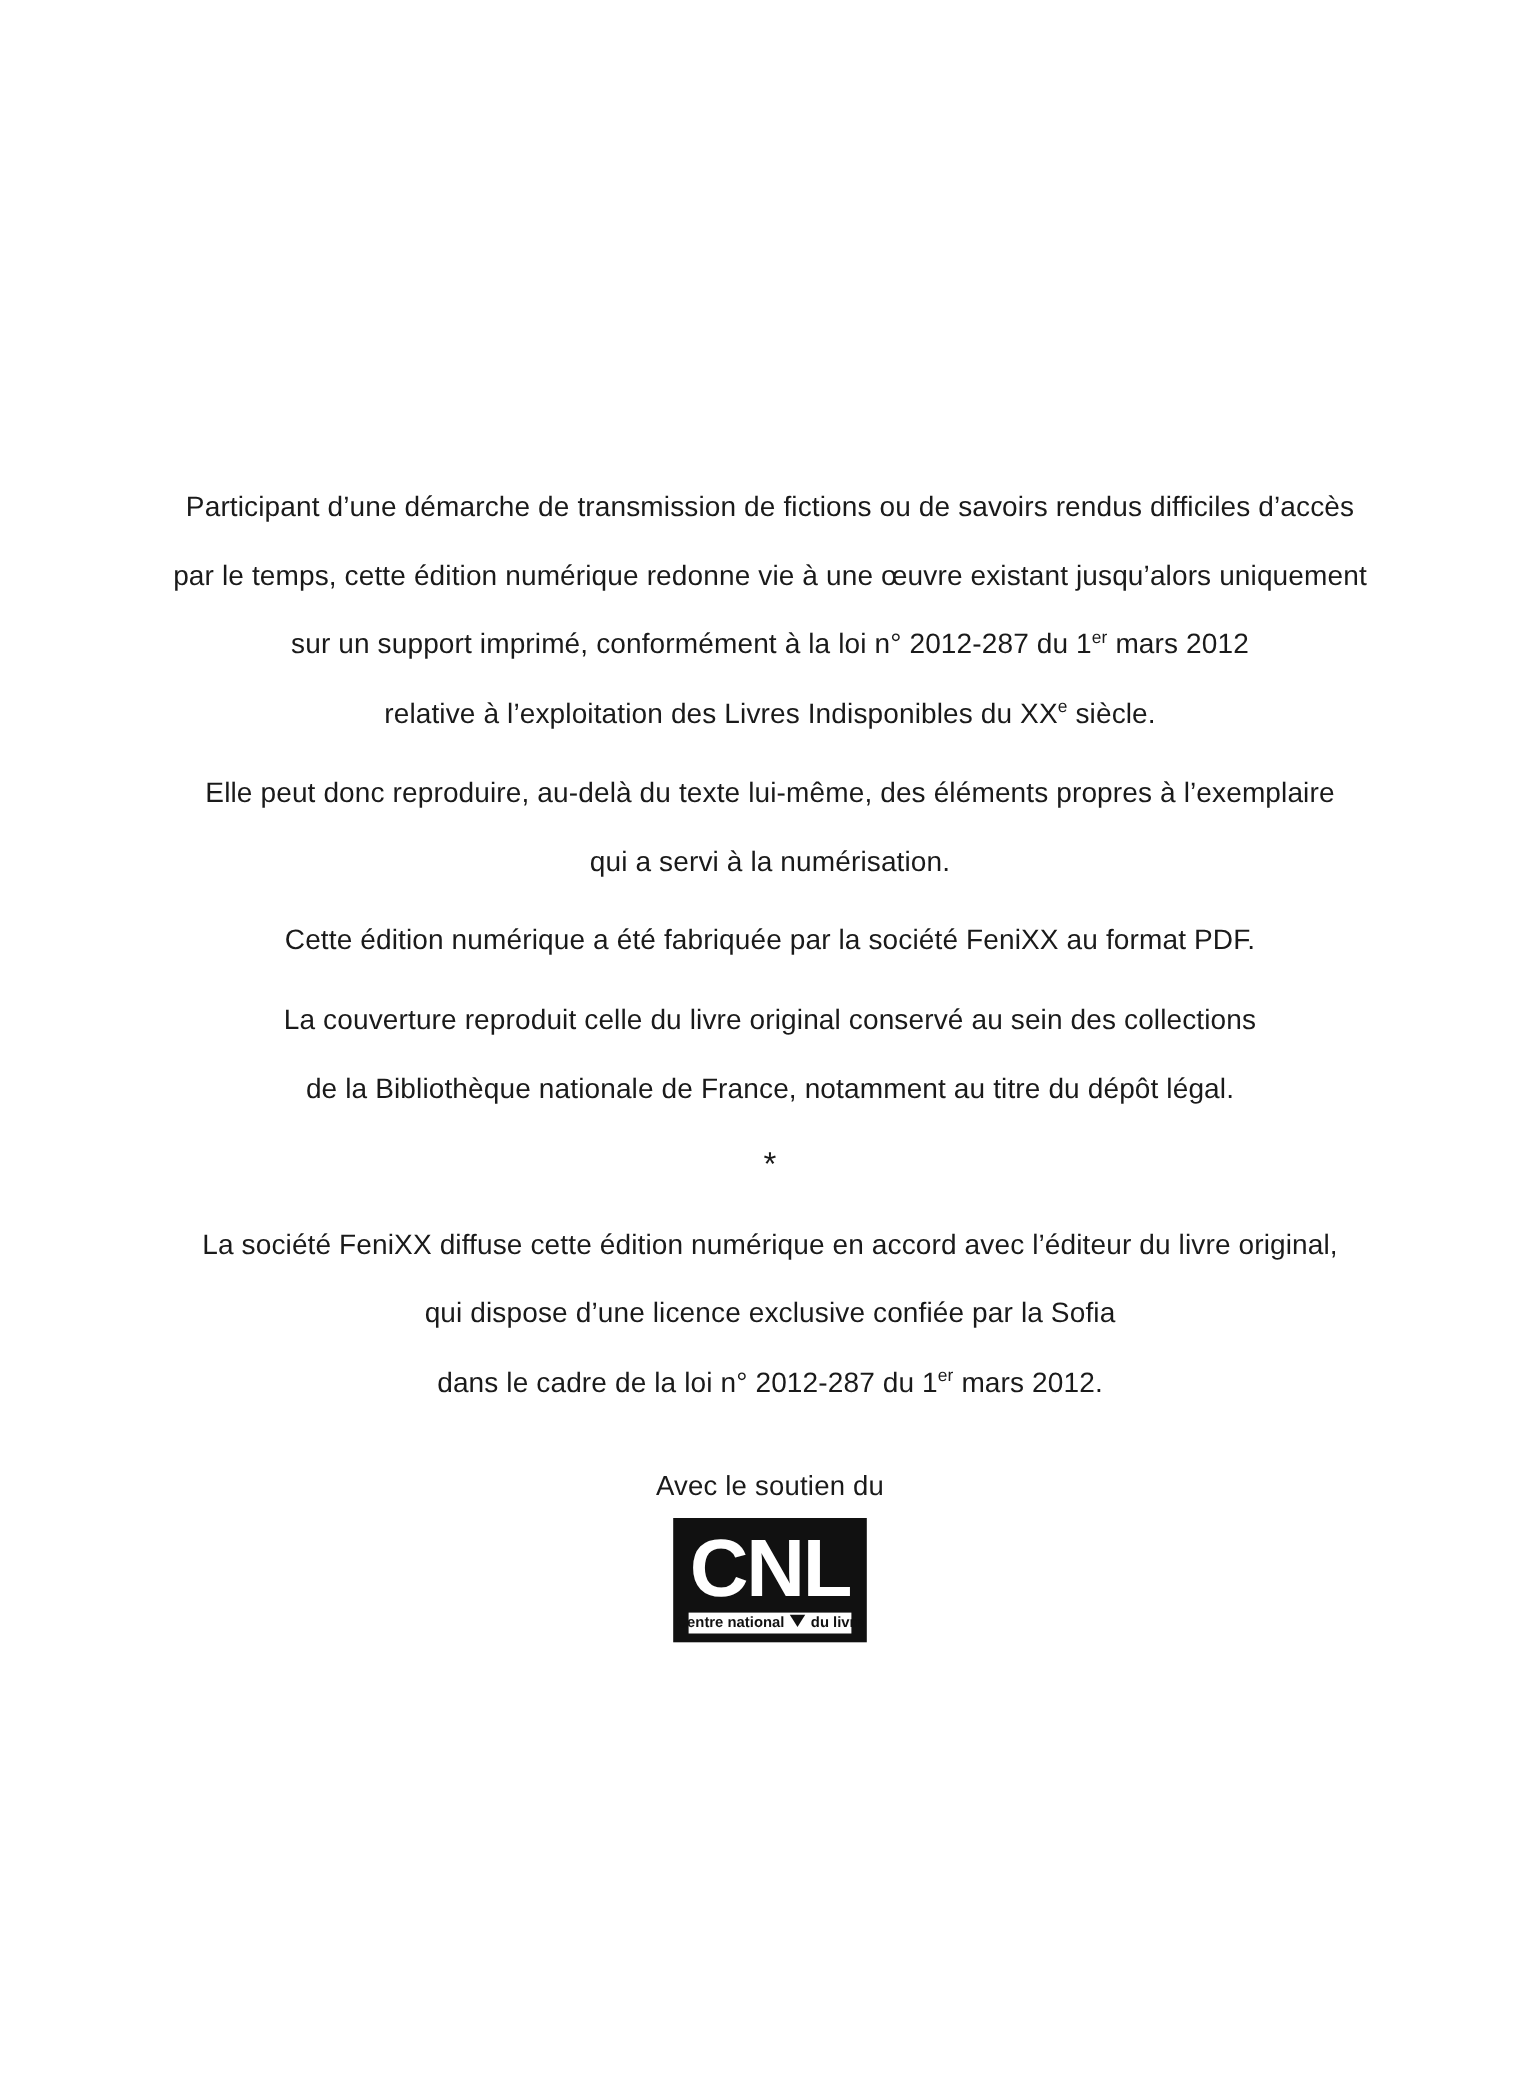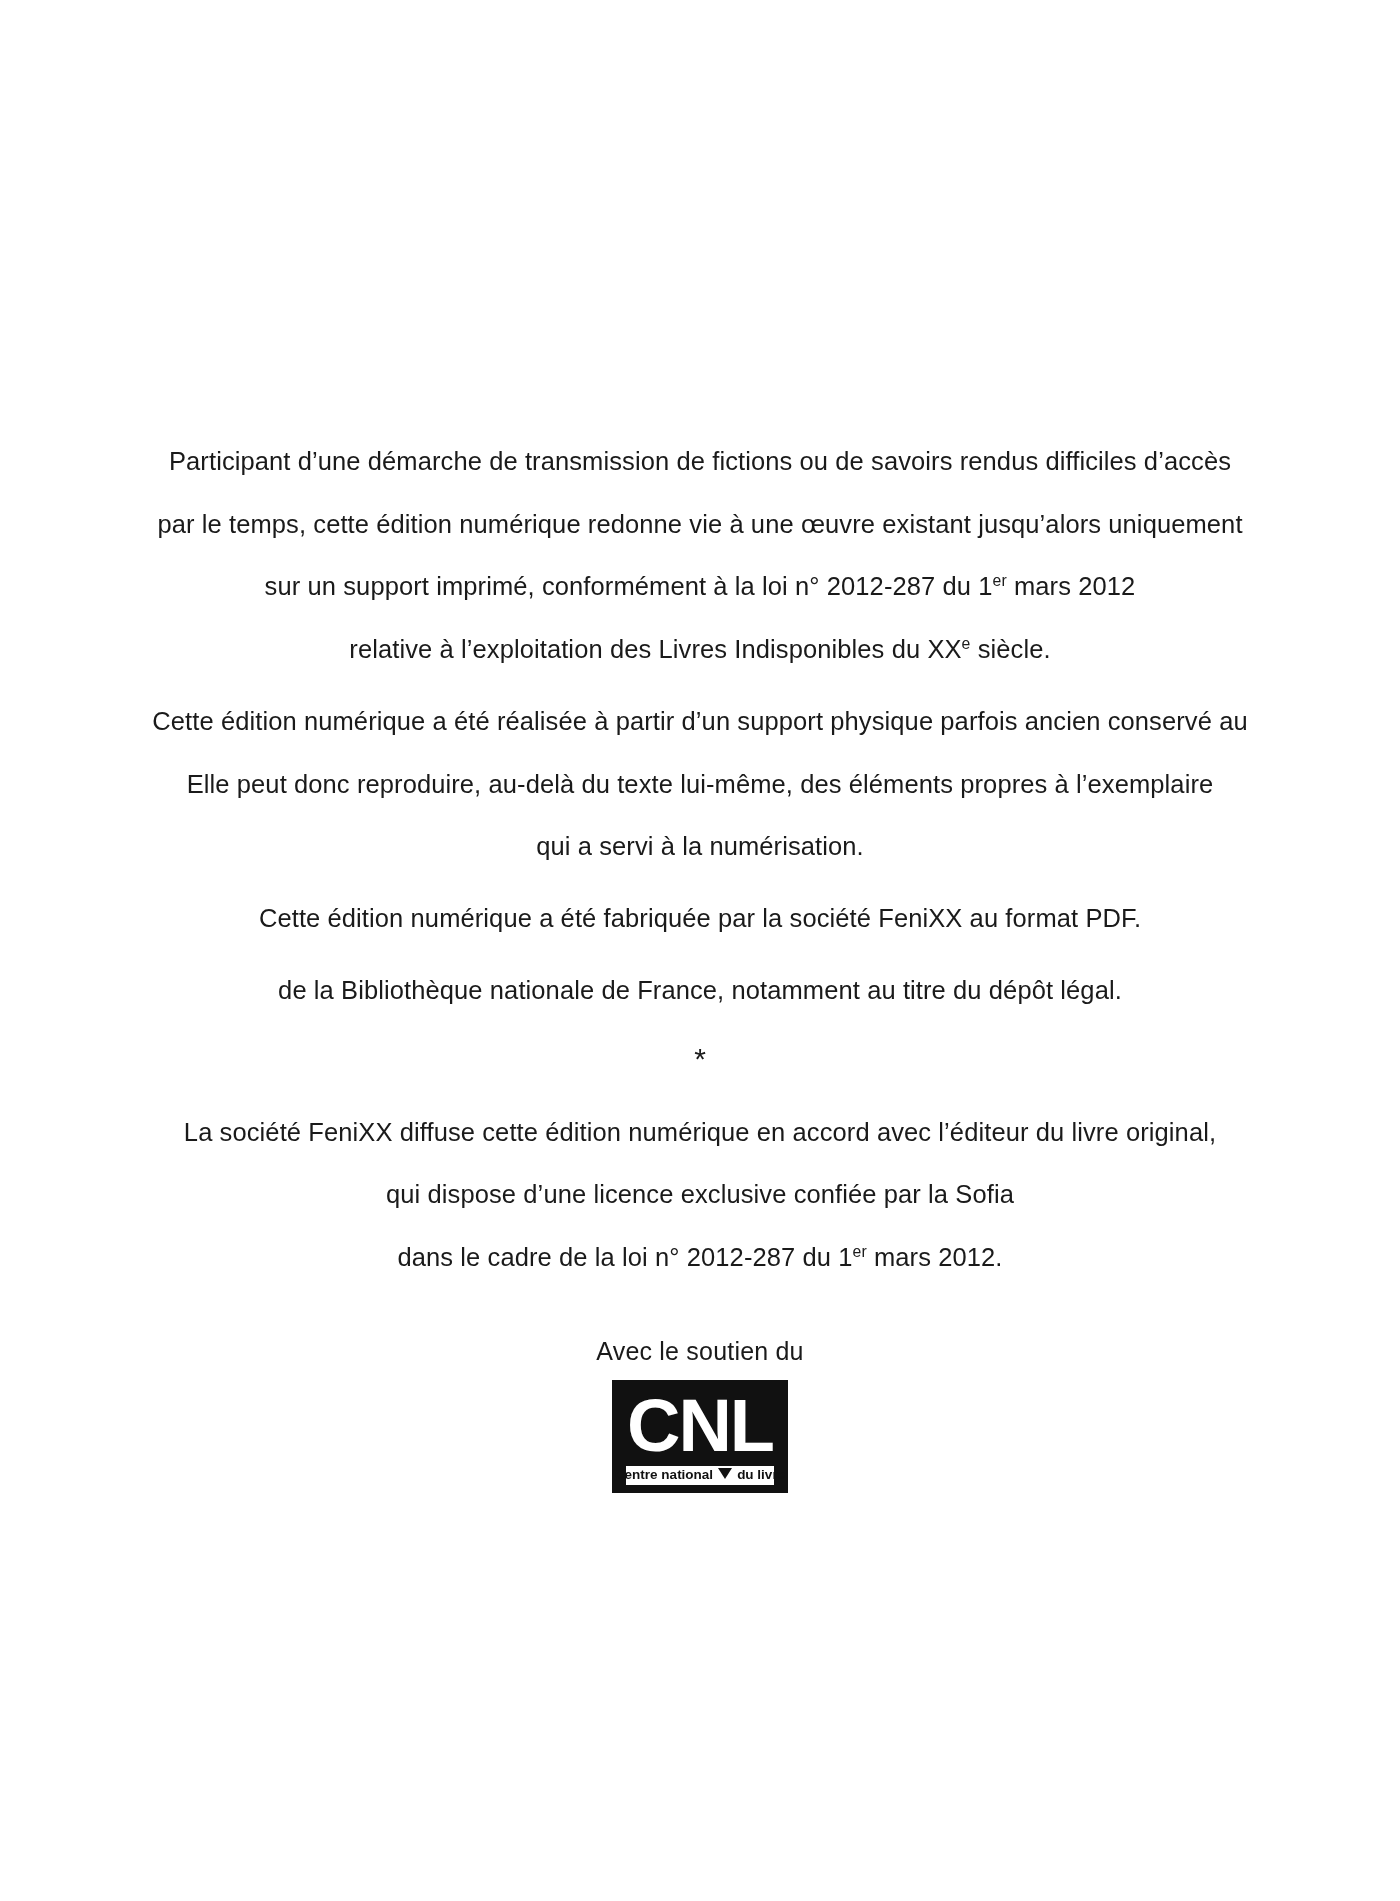--- a/index.html
+++ b/index.html
@@ -108,30 +108,30 @@
   <div class="content">
 
     <p class="para">
       <span class="line">Participant d’une démarche de transmission de fictions ou de savoirs rendus difficiles d’accès</span>
       <span class="line">par le temps, cette édition numérique redonne vie à une œuvre existant jusqu’alors uniquement</span>
       <span class="line">sur un support imprimé, conformément à la loi n° 2012-287 du 1<sup>er</sup> mars 2012</span>
       <span class="line">relative à l’exploitation des Livres Indisponibles du XX<sup>e</sup> siècle.</span>
     </p>
 
     <p class="para">
-      <span class="line">Cette édition numérique a été réalisée à partir d’un support physique parfois ancien conservé au</span>
       <span class="line">Elle peut donc reproduire, au-delà du texte lui-même, des éléments propres à l’exemplaire</span>
       <span class="line">qui a servi à la numérisation.</span>
     </p>
 
     <p class="para">
       <span class="line">Cette édition numérique a été fabriquée par la société FeniXX au format PDF.</span>
     </p>
 
     <p class="para">
+      <span class="line">La couverture reproduit celle du livre original conservé au sein des collections</span>
       <span class="line">de la Bibliothèque nationale de France, notamment au titre du dépôt légal.</span>
     </p>
 
     <p class="para star">*</p>
 
     <p class="para">
       <span class="line">La société FeniXX diffuse cette édition numérique en accord avec l’éditeur du livre original,</span>
       <span class="line">qui dispose d’une licence exclusive confiée par la Sofia</span>
       <span class="line">dans le cadre de la loi n° 2012-287 du 1<sup>er</sup> mars 2012.</span>
     </p>

